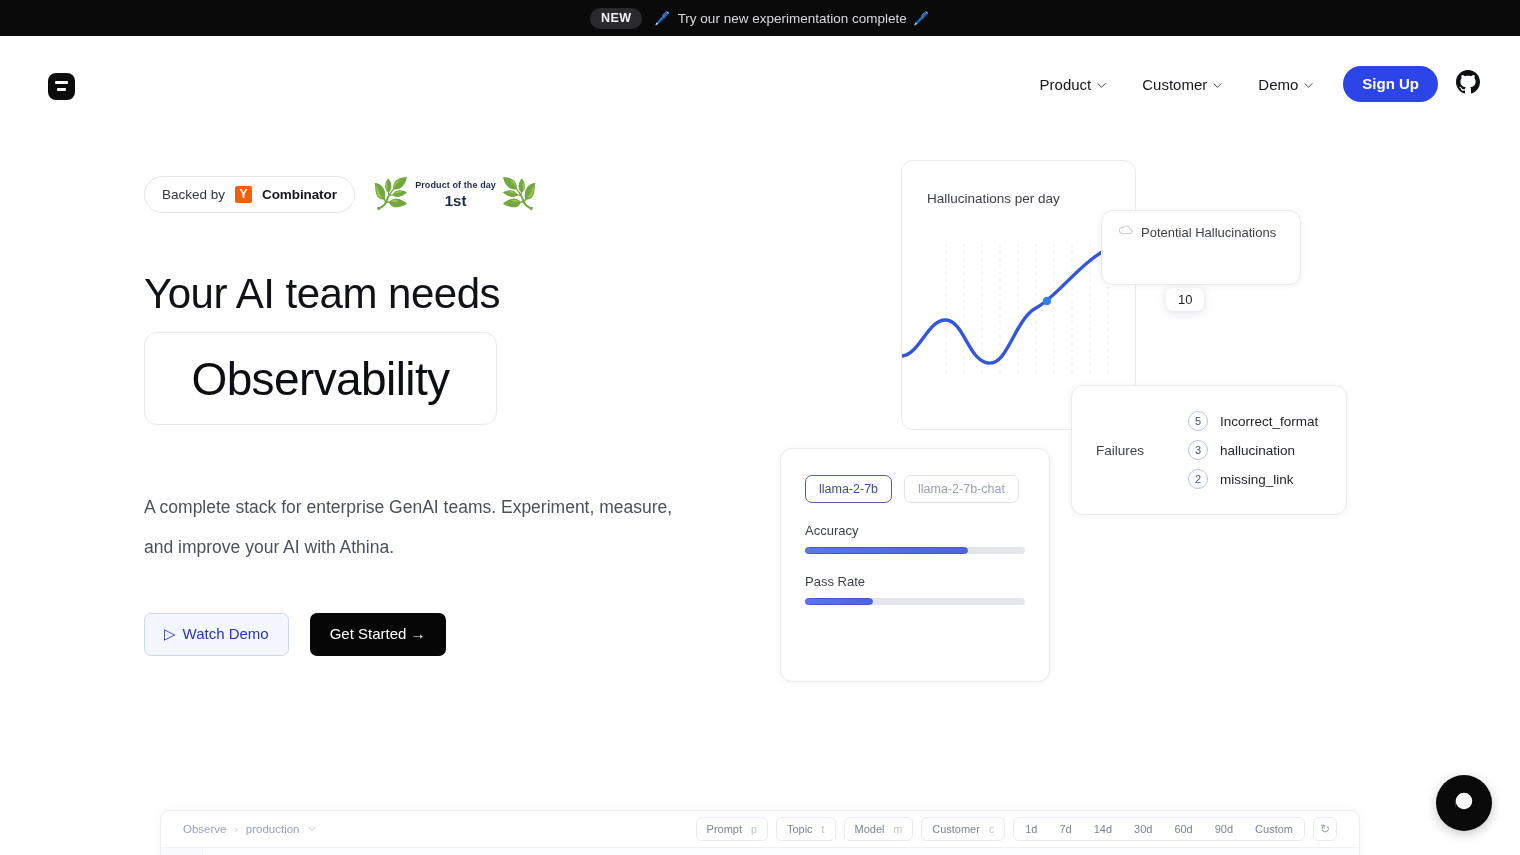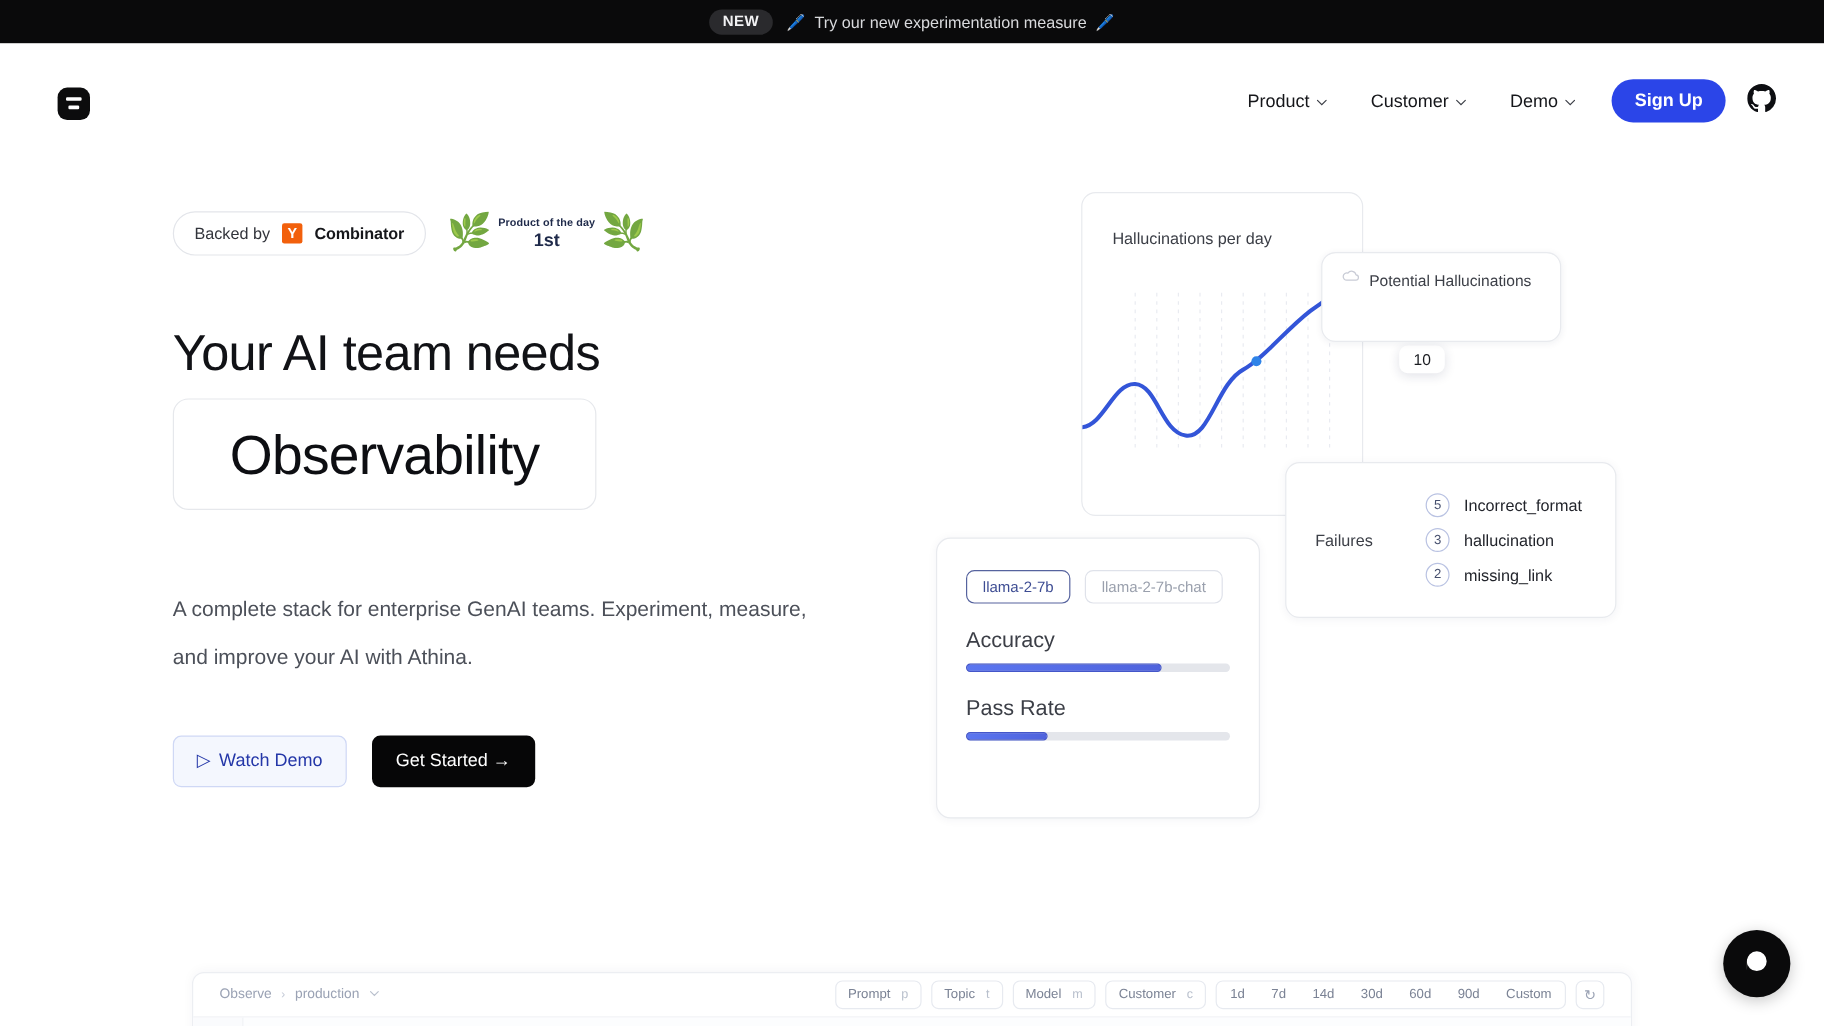--- a/index.html
+++ b/index.html
@@ -178,21 +178,21 @@
     left: 20px; top: 308px; width: 270px; height: 234px;
     box-shadow: 0 1px 8px rgba(20,30,70,.05);
     padding: 26px 24px 0 24px;
   }
   .chips { display: flex; gap: 12px; }
   .chip {
     font-size: 12.5px; padding: 6px 13px; border-radius: 7px;
     border: 1px solid #dfe2ea; color: #9aa0ad; background: #fff; cursor: pointer;
   }
   .chip.active { border: 1.4px solid #56639e; color: #3d4c93; }
-  .metric-lbl { font-size: 18px; color: #3c3f47; margin-top: 20px; }
+  .metric-lbl { font-size: 13px; color: #3c3f47; margin-top: 20px; }
   .bar-bg { margin-top: 9px; height: 7px; border-radius: 4px; background: #e4e6eb; position: relative; }
   .bar-fg { position:absolute; left:0; top:0; height:7px; border-radius:4px;
             background: linear-gradient(90deg,#5b76f0,#4f63dd); border:1px solid #4456c9;}
 
   
   .dash {
     position: absolute; left: 160px; top: 810px; width: 1200px; height: 60px;
     background: #fff; border: 1px solid #eceef2; border-radius: 10px 10px 0 0;
     box-shadow: 0 -1px 10px rgba(20,30,70,.04);
     overflow: hidden;
@@ -229,21 +229,21 @@
     box-shadow: 0 3px 12px rgba(0,0,0,.22);
   }
 </style>
 </head>
 <body>
 
 <div class="banner">
   <span class="banner-pill">NEW</span>
   <span class="banner-text">
     <span class="pencil">🖊️</span>
-    <span>Try our new experimentation measure</span>
+    <span>Try our new experimentation complete</span>
     <span class="pencil">🖊️</span>
   </span>
 </div>
 
 <div class="nav">
   <div class="logo">
     <i></i>
     <i class="short"></i>
   </div>
 

